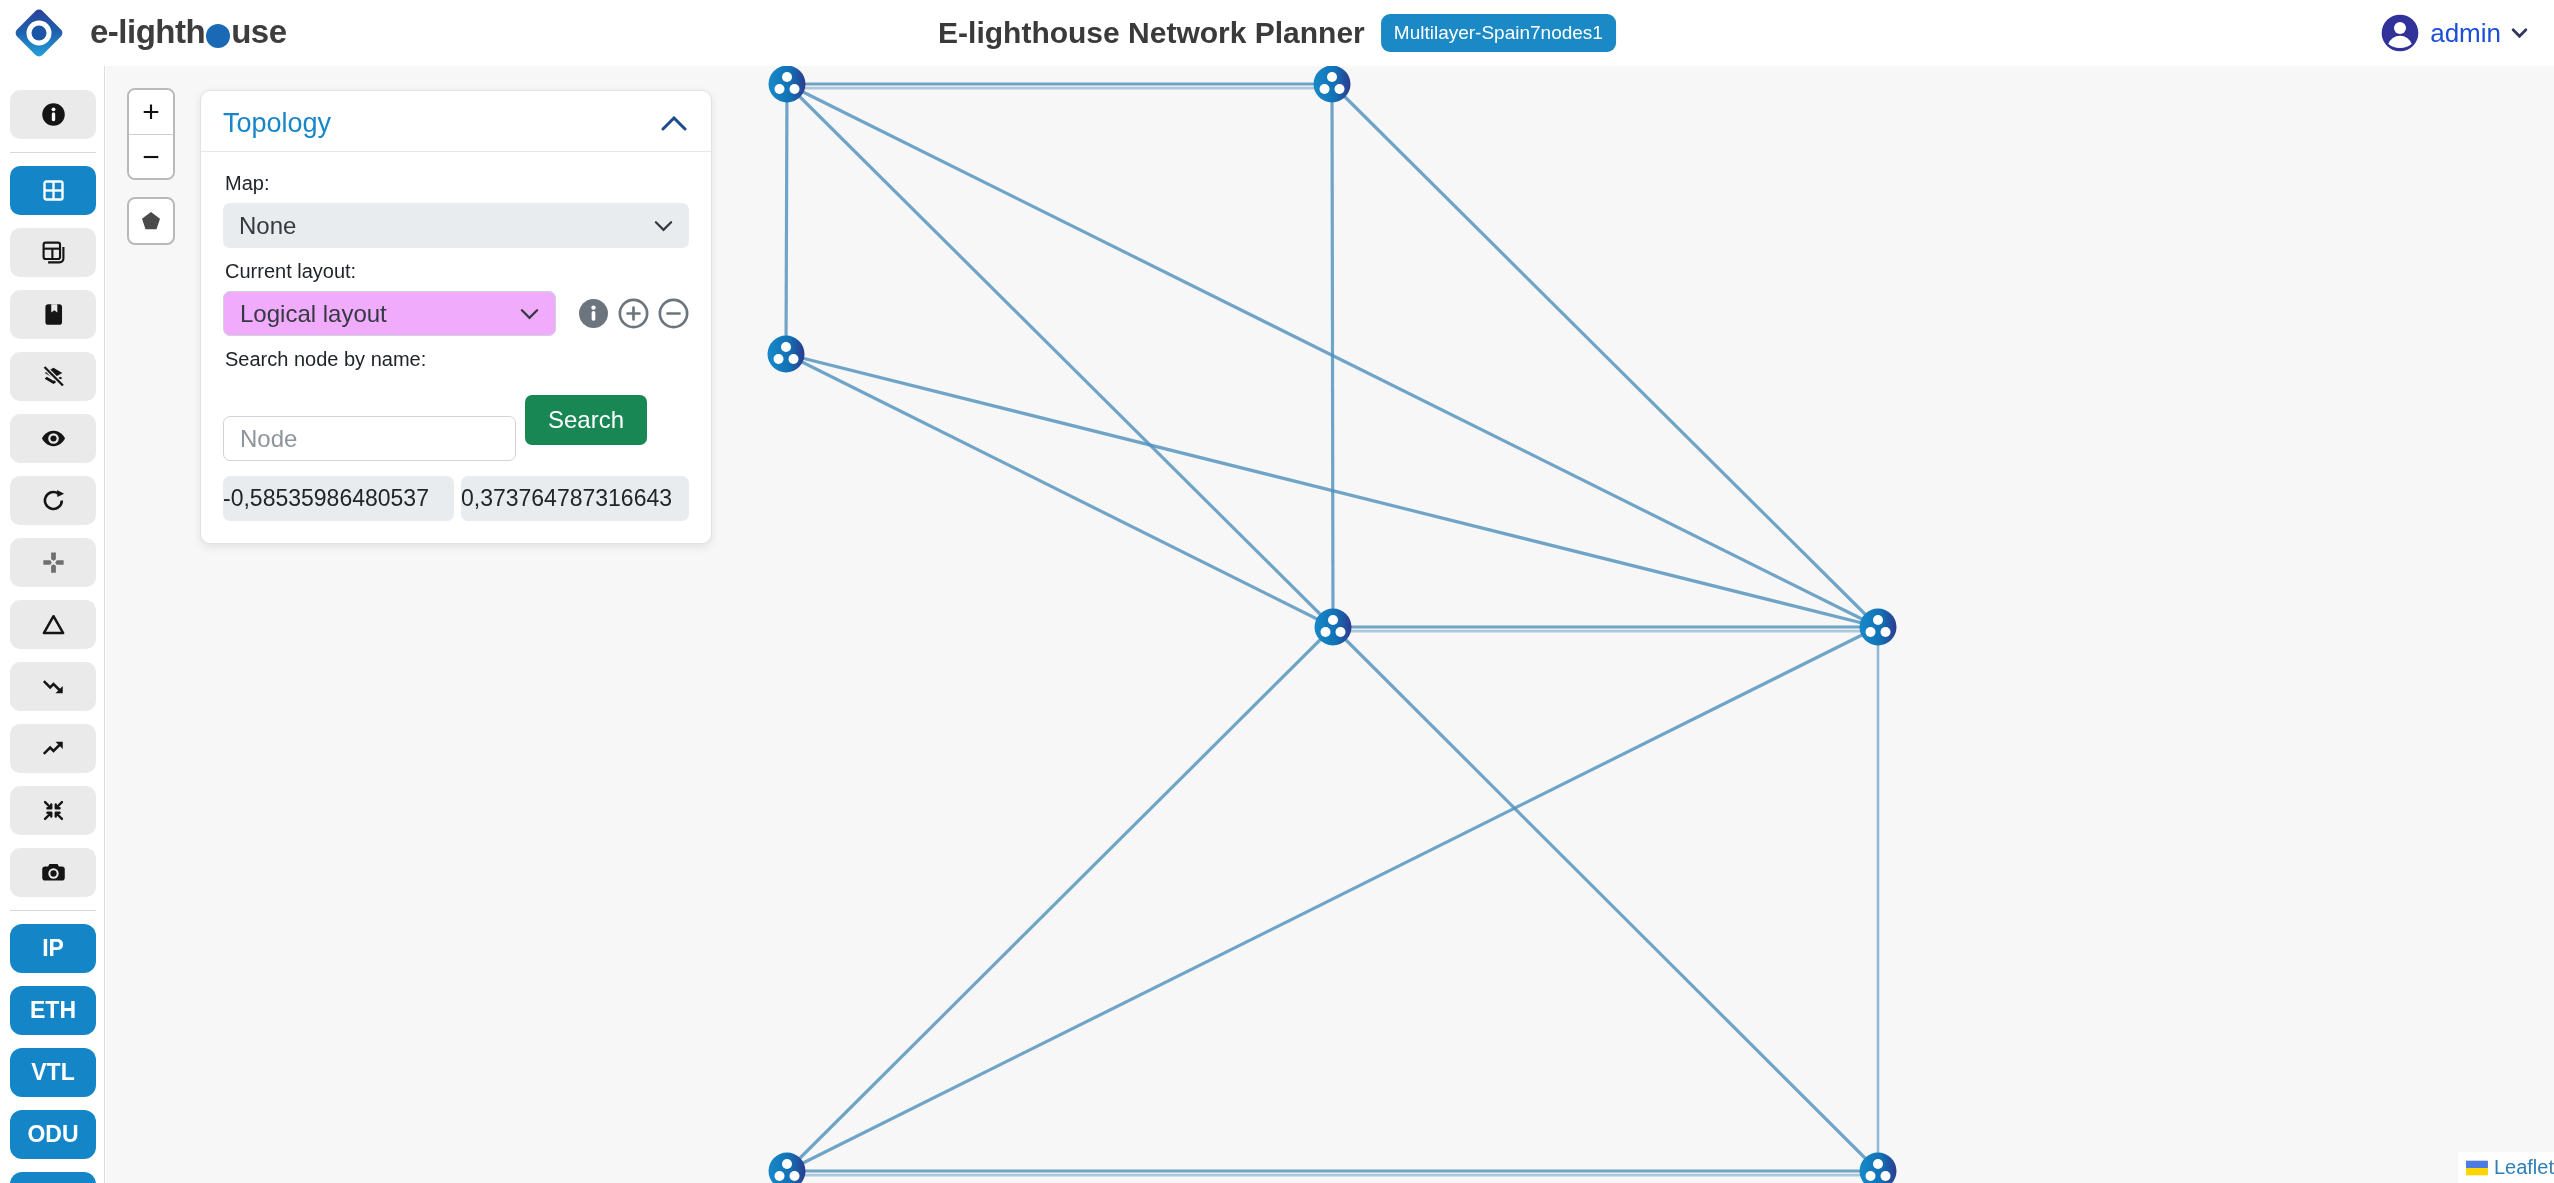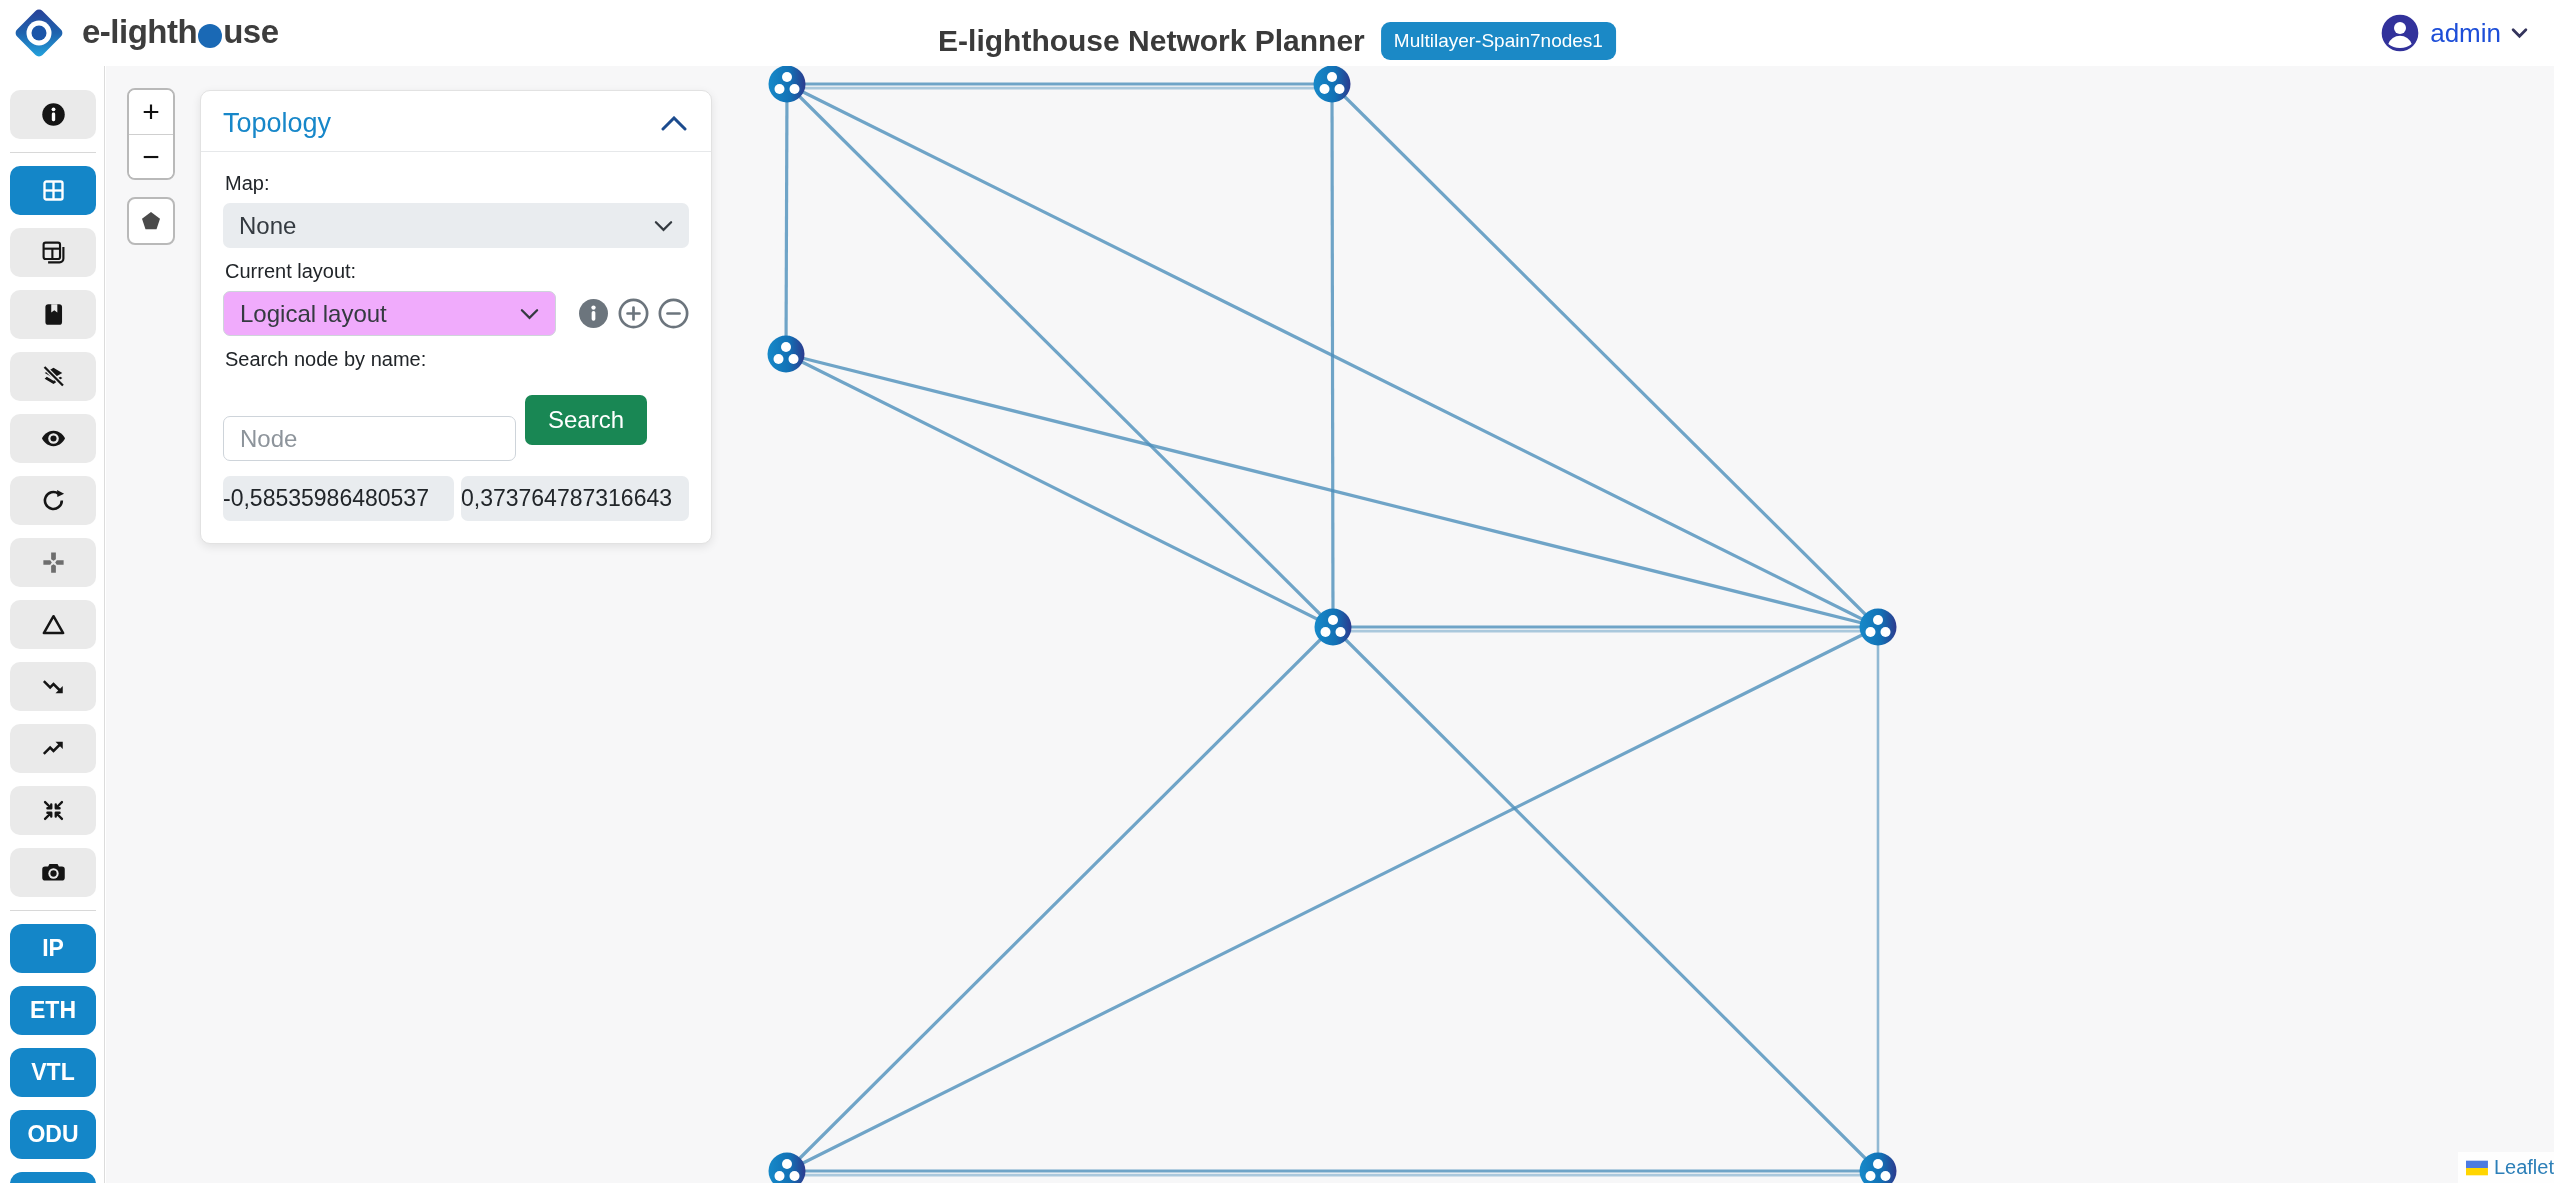--- a/index.html
+++ b/index.html
@@ -5,23 +5,23 @@
   * { box-sizing: border-box; }
   html,body { margin:0; padding:0; }
   body {
     width:2554px; height:1183px; overflow:hidden; position:relative;
     font-family:"Liberation Sans", sans-serif; background:#ffffff;
   }
 
   
   .header { position:absolute; top:0; left:0; right:0; height:66px; background:#fff; z-index:20; }
   .logo { position:absolute; left:12px; top:4px; display:flex; align-items:center; cursor:pointer; }
-  .logo-text { font-size:33px; font-weight:bold; color:#3d3d3d; letter-spacing:-0.5px; display:flex; align-items:center; margin-left:16px; }
+  .logo-text { font-size:33px; font-weight:bold; color:#3d3d3d; letter-spacing:-0.5px; display:flex; align-items:center; margin-left:24px; }
   .logo-dot { width:24px; height:24px; border-radius:50%; background:#1a69b5; display:inline-block; margin:8px 1px 0 1px; }
-  .title-wrap { position:absolute; left:50%; top:8px; height:66px; transform:translateX(-50%); display:flex; align-items:center; gap:16px; white-space:nowrap; }
+  .title-wrap { position:absolute; left:50%; top:0; height:66px; transform:translateX(-50%); display:flex; align-items:center; gap:16px; white-space:nowrap; }
   .app-title { font-size:30px; font-weight:bold; color:#3a3a3a; }
   .badge { background:#1b89c6; color:#fff; font-size:19px; padding:8px 13px; border-radius:9px; }
   .admin { position:absolute; right:26px; top:0; height:66px; display:flex; align-items:center; gap:10px; cursor:pointer; }
   .admin-name { font-size:26px; color:#1d4ed8; }
 
   
   .sidebar { position:absolute; top:66px; left:0; bottom:0; width:105px; background:#fff;
              border-right:1px solid #dcdcdc; z-index:15; padding-top:24px; overflow:hidden; }
   .tool-btn { width:86px; height:49px; margin:0 0 13px 10px; border-radius:10px; background:#eaeaea;
               display:flex; align-items:center; justify-content:center; color:#151515; cursor:pointer; }

